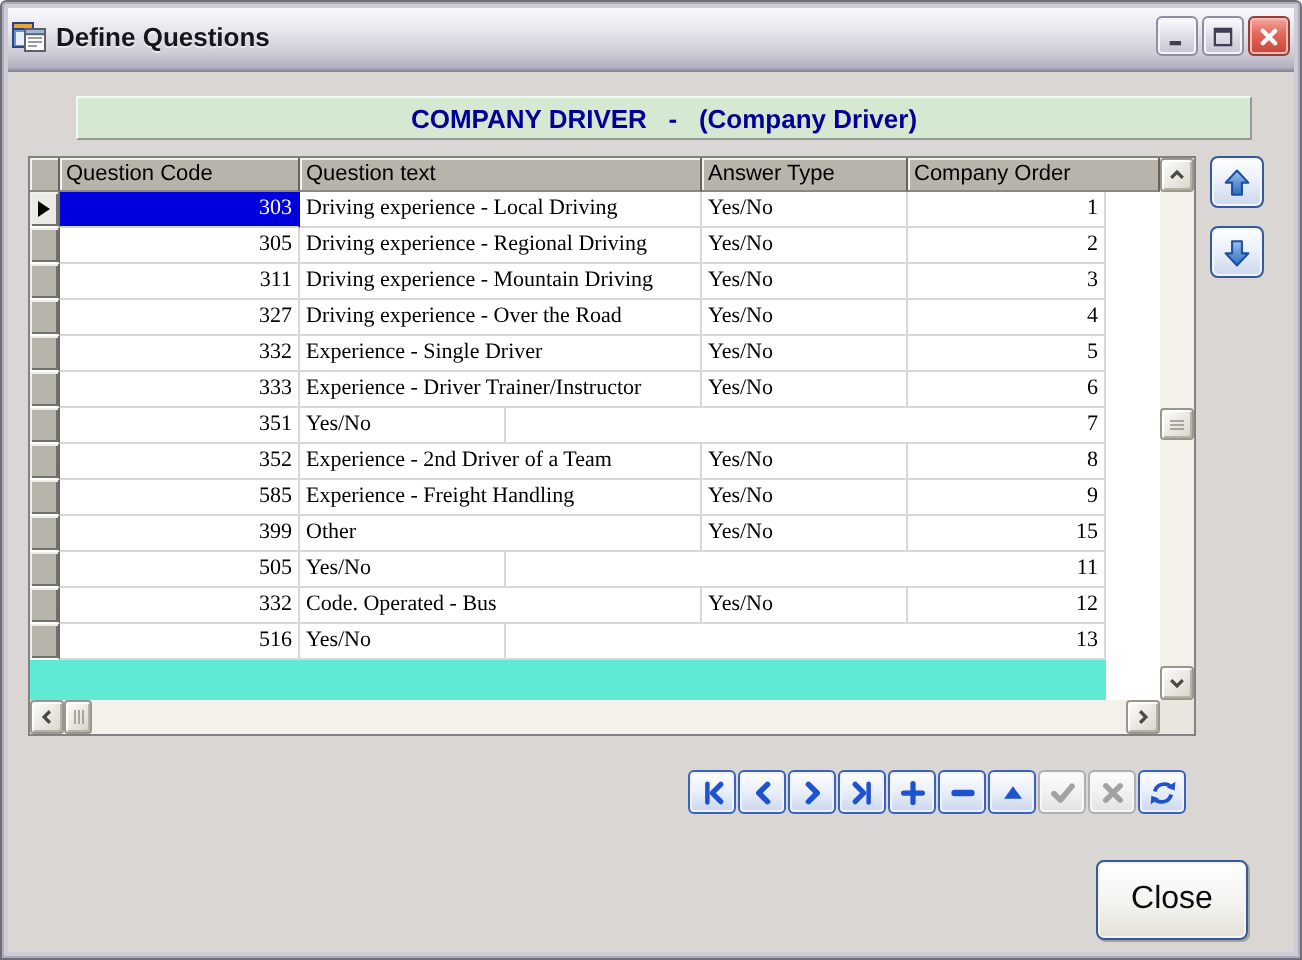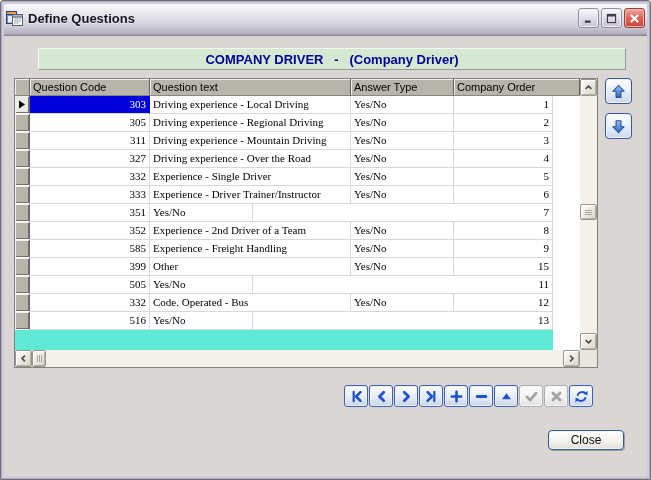--- a/index.html
+++ b/index.html
@@ -132,25 +132,25 @@
     box-shadow:inset 0 0 0 1px #eef3fb;
   }
   .nav-btn.disabled{
     border:1px solid #aeaeb4;color:#a2a2a4;
     background:linear-gradient(180deg,#fdfdfd 0%,#efefef 60%,#e2e2e0 100%);
     box-shadow:inset 0 0 0 1px #f7f7f7;
   }
   .nav-ic,.nav-ic svg{width:15px;height:15px;display:block;}
   
   .close-btn{
-    appearance:none;position:absolute;left:548px;top:430px;width:76px;height:20px;
+    appearance:none;position:absolute;left:548px;top:430px;width:76px;height:40px;
     border:1px solid #35589f;border-radius:4px;
     background:linear-gradient(180deg,#ffffff 0%,#f4f3ef 55%,#e2dfd6 100%);
     box-shadow:1px 1px 0 #a5a29a, inset 0 0 0 1px #f5f4f0;
-    font-family:inherit;font-size:12px;color:#0c0c0c;cursor:default;
+    font-family:inherit;font-size:16px;color:#0c0c0c;cursor:default;
   }
 </style>
 </head>
 <body>
 
 <div id="screen">
 
   <div class="titlebar">
     <span class="app-icon">
       <svg viewBox="0 0 17 17">

